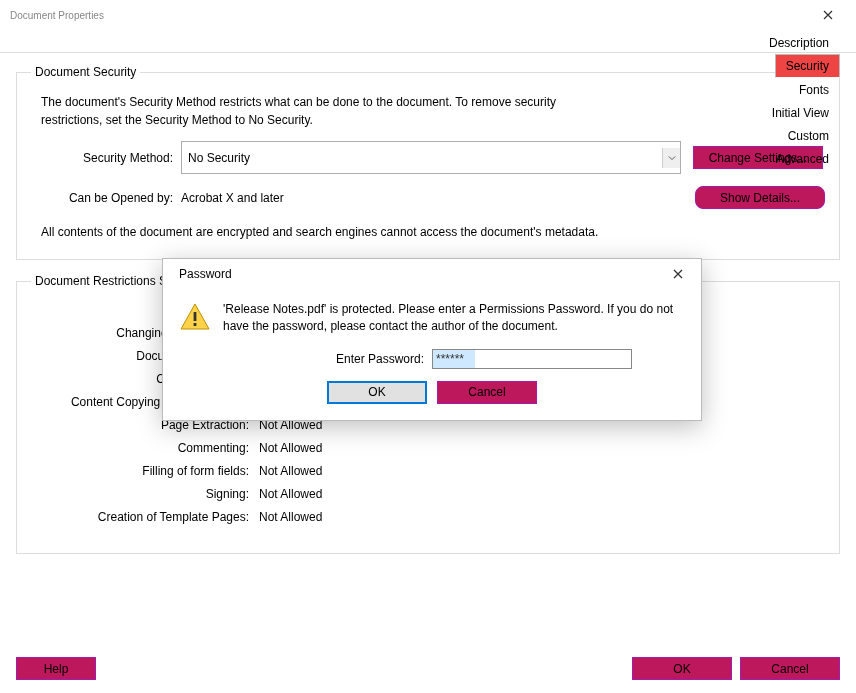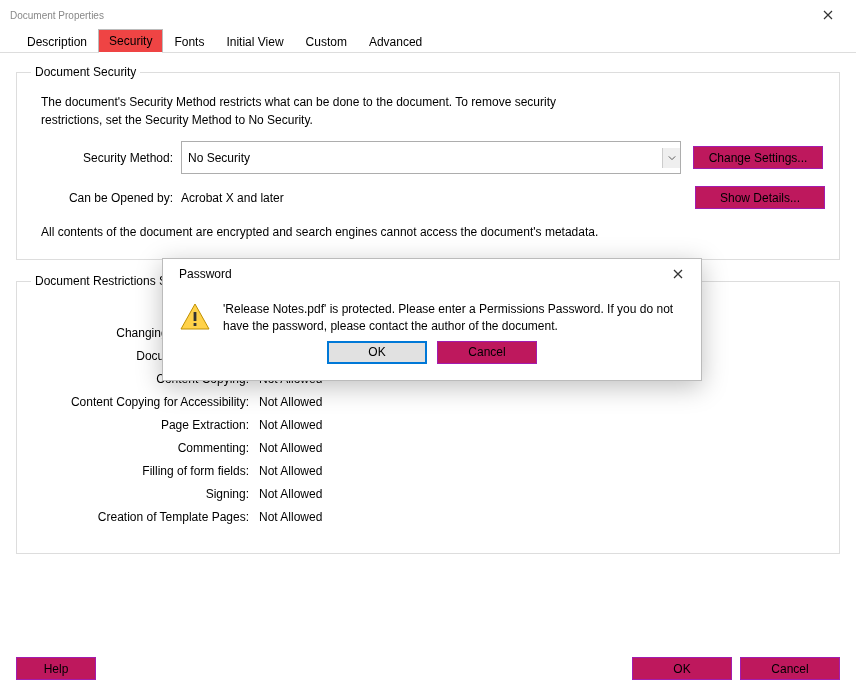--- a/index.html
+++ b/index.html
@@ -31,20 +31,21 @@
     justify-content: center;
     color: #555;
   }
   .titlebar .close svg { width: 10px; height: 10px; }
   .tabs {
     display: flex;
     padding: 0 16px;
     border-bottom: 1px solid #ddd;
     height: 23px;
     align-items: flex-end;
+    flex-direction: column;
   }
   .tab {
     padding: 4px 10px 4px 10px;
     border: 1px solid transparent;
     border-bottom: none;
     position: relative;
     top: 1px;
     color: #000;
     cursor: default;
   }
@@ -176,21 +177,21 @@
   .pw-row input::selection { background:#cde8ff; }
   .m-buttons {
     display:flex; justify-content:center; gap:10px; margin-top:6px;
   }
   .m-buttons .btn { min-width:100px; }
   .m-buttons .btn.primary { border:2px solid #0078d7; background:#e1e1e1; }
 
   .open-row { margin-top:12px; display:flex; align-items:center; }
   .open-row .label-right { width:150px; }
   .open-row .val { margin-left:0; }
-  .open-row .btn { margin-left:auto; }
+  .open-row .btn { margin-left:auto;border-radius:8px; }
 
   .chev svg { width:8px; height:8px; }
   .modal .close svg { width:10px; height:10px; }
 </style>
 </head>
 <body>
 
 <div class="titlebar">
   <span class="title">Document Properties</span>
   <div class="close">
@@ -301,18 +302,22 @@
     <div class="msg-row">
       <div class="warning-icon">
         <svg viewBox="0 0 32 32">
           <path d="M16 3 L30 28 L2 28 Z" fill="#ffd24a" stroke="#c09000" stroke-width="1"></path>
           <rect x="14.6" y="11" width="2.8" height="9" fill="#333"></rect>
           <rect x="14.6" y="22" width="2.8" height="3" fill="#333"></rect>
         </svg>
       </div>
       <div class="msg-text">'Release Notes.pdf' is protected. Please enter a Permissions Password. If you do not have the password, please contact the author of the document.</div>
     </div>
+    <div class="pw-row">
+      <label>Enter Password:</label>
+      <input type="text" style="background: linear-gradient(to right, rgb(205, 232, 255) 0px, rgb(205, 232, 255) 42px, rgb(255, 255, 255) 42px);" value="******">
+    </div>
     <div class="m-buttons">
       <div class="btn primary">OK</div>
       <div class="btn">Cancel</div>
     </div>
   </div>
 </div>
 
 </body></html>

